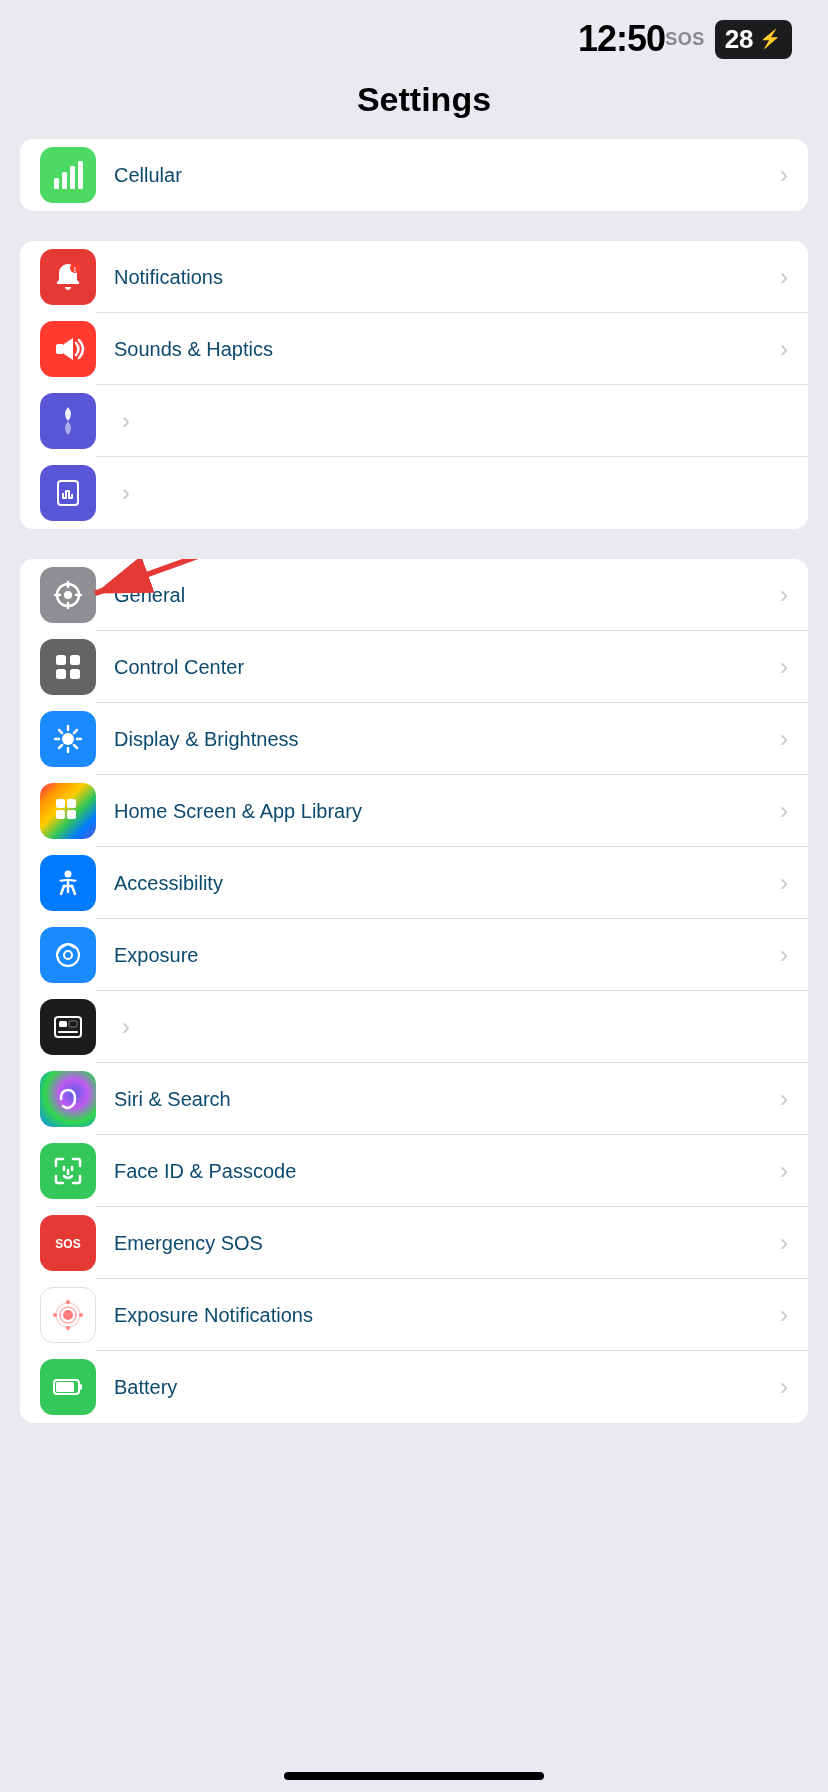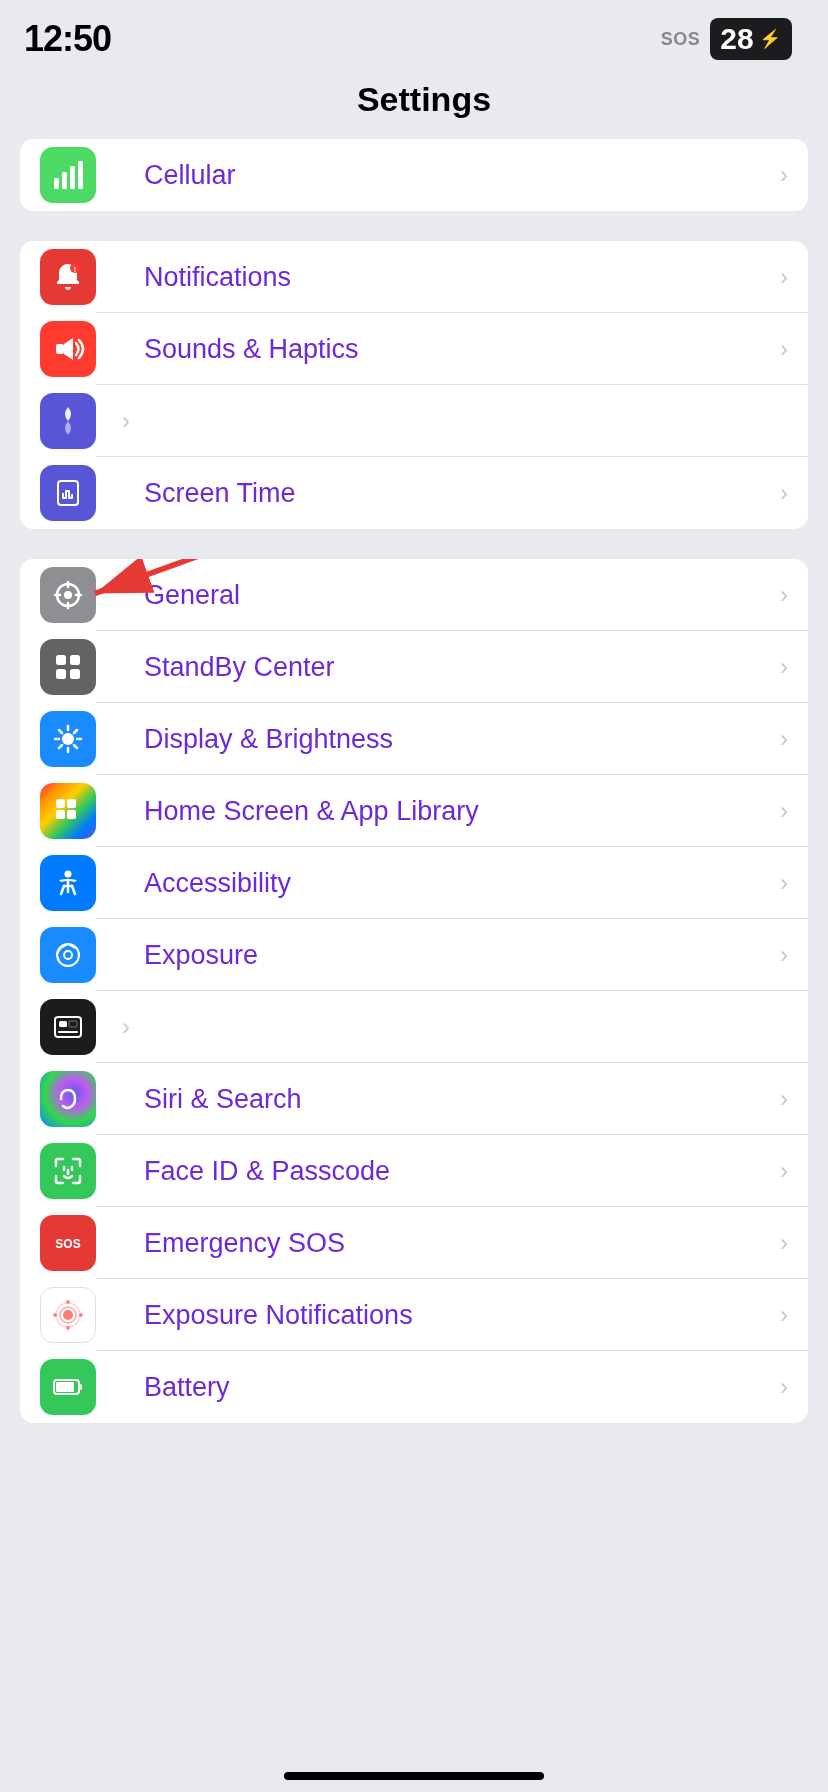--- a/index.html
+++ b/index.html
@@ -9,21 +9,21 @@
       width: 828px;
       min-height: 1792px;
       background-color: #e8eaf0;
       font-family: -apple-system, 'SF Pro Text', 'Helvetica Neue', sans-serif;
       overflow-x: hidden;
     }
 
     
     .status-bar {
       display: flex;
-      justify-content: space-between;
+      justify-content: flex-end;
       align-items: center;
       padding: 18px 36px 10px 24px;
       background: #e8eaf0;
     }
 
     .status-time {
       font-size: 36px;
       font-weight: 700;
       color: #000;
       letter-spacing: -1px;
@@ -45,21 +45,21 @@
     .battery-container {
       display: flex;
       align-items: center;
       background: #1c1c1e;
       border-radius: 8px;
       padding: 4px 10px;
       gap: 6px;
     }
 
     .battery-text {
-      font-size: 30px;
+      font-size: 26px;
       font-weight: 600;
       color: #fff;
     }
 
     .battery-icon {
       font-size: 18px;
       color: #fff;
     }
 
     
@@ -112,24 +112,23 @@
       margin-right: 18px;
     }
 
     .row-icon svg {
       width: 34px;
       height: 34px;
     }
 
     .row-label {
       flex: 1;
-      font-size: 27px;
-      color: #6d28d9;
+      font-size: 20px;
+      color: #0c4a6e;
       font-weight: 400;
-      margin-left: 30px;
     }
 
     .row-chevron {
       color: #c8c8cc;
       font-size: 24px;
       margin-left: 8px;
     }
 
     
     .arrow-container {
@@ -242,21 +241,20 @@
     <span class="row-chevron">›</span>
   </div>
 
   <div class="settings-row">
     <div class="row-icon bg-purple">
       <svg viewBox="0 0 34 34" fill="white" xmlns="http://www.w3.org/2000/svg">
         <rect x="7" y="5" width="20" height="24" rx="3" stroke="white" stroke-width="2" fill="none"></rect>
         <path d="M12 17 L12 22 L15 22 L15 15 L18 15 L18 22 L21 22 L21 19 L22 19" stroke="white" stroke-width="2" fill="none" stroke-linejoin="round"></path>
       </svg>
     </div>
-    <span class="row-label">Screen Time</span>
     <span class="row-chevron">›</span>
   </div>
 </div>
 
 <div class="settings-group">
 
   <div class="settings-row arrow-container" style="overflow:visible;justify-content:space-between;">
     <svg class="red-arrow" viewBox="0 0 320 80" style="position:absolute;top:-50px;left:-180px;width:420px;height:90px;overflow:visible;">
       <defs>
         <marker id="arrowhead" markerWidth="10" markerHeight="7" refX="10" refY="3.5" orient="auto">
@@ -281,21 +279,21 @@
 
   <div class="settings-row">
     <div class="row-icon bg-gray-dark">
       <svg viewBox="0 0 34 34" fill="white" xmlns="http://www.w3.org/2000/svg">
         <rect x="5" y="5" width="10" height="10" rx="2.5"></rect>
         <rect x="19" y="5" width="10" height="10" rx="2.5"></rect>
         <rect x="5" y="19" width="10" height="10" rx="2.5"></rect>
         <rect x="19" y="19" width="10" height="10" rx="2.5"></rect>
       </svg>
     </div>
-    <span class="row-label">StandBy Center</span>
+    <span class="row-label">Control Center</span>
     <span class="row-chevron">›</span>
   </div>
 
   <div class="settings-row">
     <div class="row-icon bg-blue-bright">
       <svg viewBox="0 0 34 34" fill="white" xmlns="http://www.w3.org/2000/svg">
         <circle cx="17" cy="17" r="6" fill="white"></circle>
         <line x1="17" y1="4" x2="17" y2="8" stroke="white" stroke-width="2.5" stroke-linecap="round"></line>
         <line x1="17" y1="26" x2="17" y2="30" stroke="white" stroke-width="2.5" stroke-linecap="round"></line>
         <line x1="4" y1="17" x2="8" y2="17" stroke="white" stroke-width="2.5" stroke-linecap="round"></line>

